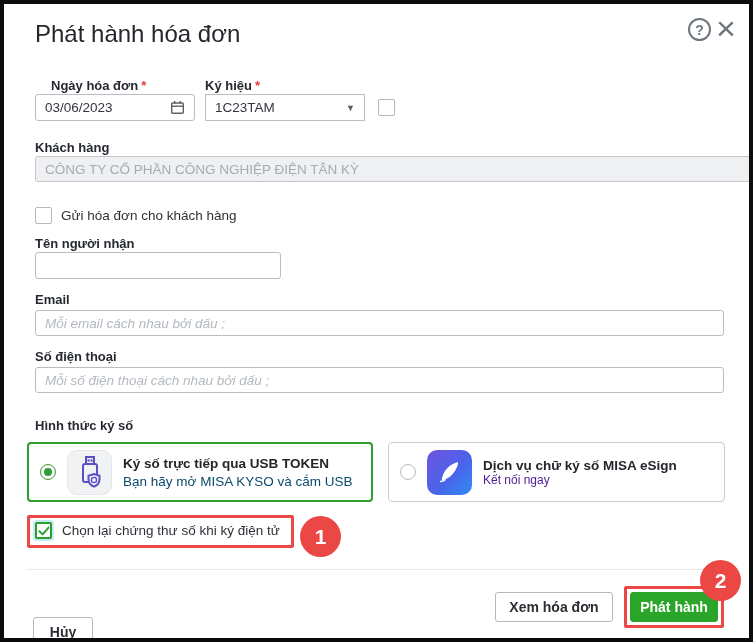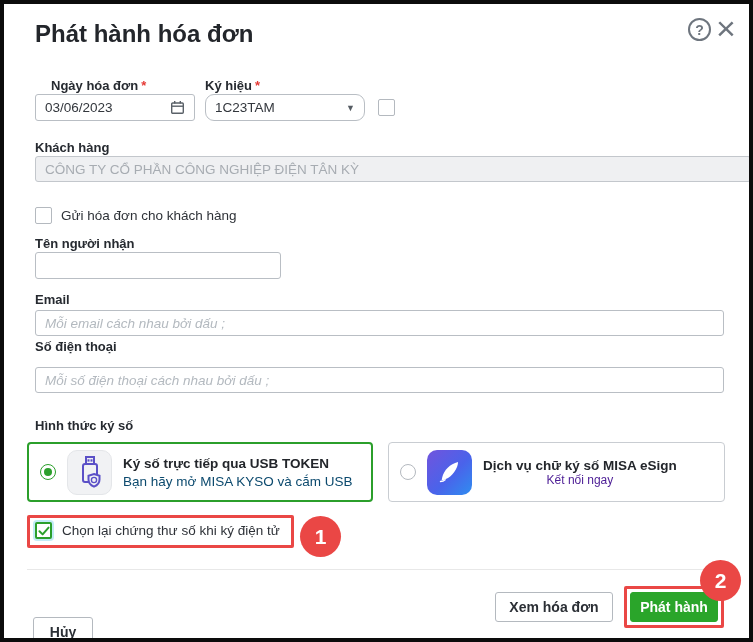--- a/index.html
+++ b/index.html
@@ -3,58 +3,58 @@
 <meta charset="utf-8">
 <style>
   * { margin:0; padding:0; box-sizing:border-box; }
   html,body { background:#fff; }
   body { font-family:"Liberation Sans", sans-serif; }
 
   .dialog { position:relative; width:753px; height:642px; border:4px solid #0c0c0c;
             background:#fff; overflow:hidden; color:#2b2f35; }
   .abs { position:absolute; }
 
-  .dlg-title { left:31px; top:16px; font-size:24px; font-weight:bold; color:#23262b; }
+  .dlg-title { left:31px; top:16px; font-size:24px; font-weight:normal; color:#23262b; }
 
   .help-icon { left:684px; top:14px; width:23px; height:23px; border:2px solid #6e757e;
                border-radius:50%; display:flex; align-items:center; justify-content:center;
                font-size:14px; font-weight:bold; color:#6e757e; cursor:pointer; }
   .close-icon { left:712px; top:1px; font-size:34px; color:#6e757e; cursor:pointer;
                 line-height:46px; font-weight:400; }
 
   .field-label { font-size:13px; font-weight:bold; color:#262a30; white-space:nowrap; }
   .req { color:#e53935; margin-left:3px; font-weight:bold; }
 
   .tb { border:1px solid #b9bec4; border-radius:3px; background:#fff; font-size:13.5px;
         color:#33373d; padding:0 9px; font-family:inherit; width:100%; height:100%; outline:none; }
   .tb:disabled { background:#eff0f2; color:#a7acb2; border-color:#c3c7cc; }
   .tb::placeholder { color:#b3b9bf; font-style:italic; opacity:1; }
 
   .inputwrap { height:27px; }
 
-  .selectbox { border:1px solid #b9bec4; border-radius:9px; background:#fff; display:flex;
+  .selectbox { border:1px solid #b9bec4; border-radius:0; background:#fff; display:flex;
                align-items:center; padding:0 9px; font-size:13.5px; color:#33373d; cursor:pointer; }
   .selectbox .dd-arrow { margin-left:auto; font-size:9px; color:#565c63; }
 
   .checkbox { width:17px; height:17px; border:1px solid #b4b9bf; border-radius:2px;
               background:#fff; cursor:pointer; display:flex; align-items:center; justify-content:center; }
   .checkbox.checked { border:2px solid #2b9f2b; box-shadow:0 0 0 2px rgba(120,210,235,.45); }
 
   .cb-label { font-size:13.5px; color:#2e3238; white-space:nowrap; }
 
   .radio { width:16px; height:16px; border-radius:50%; border:1px solid #b4b9bf; background:#fff;
            position:relative; cursor:pointer; flex:none; }
   .radio.selected { border-color:#2b9f2b; }
   .radio.selected::after { content:""; position:absolute; left:2.8px; top:2.8px; width:8.4px;
            height:8.4px; border-radius:50%; background:#2b9f2b; }
 
   .card { display:flex; align-items:center; padding:0 11px; gap:11px; border-radius:4px;
           background:#fff; cursor:pointer; }
   .card.selected { border:2px solid #2b9f2b; }
-  .card.unselected { border:1px solid #c9cdd2;text-align:center; }
+  .card.unselected { border:1px solid #c9cdd2; }
   .icon-tile { width:45px; height:45px; border-radius:10px; display:flex; align-items:center;
                justify-content:center; flex:none; }
   .usb-tile { background:#f1f2f4; border:1px solid #e4e6e9; }
   .esign-tile { background:linear-gradient(135deg,#7154dd 0%,#4a63ea 55%,#2f8df0 100%); }
   .card-title { font-size:13.5px; font-weight:bold; color:#23262b; white-space:nowrap; }
   .card-sub { font-size:13.5px; color:#0c4a6e; margin-top:3px; white-space:nowrap; }
   .card-link { font-size:12px; color:#4c1d95; margin-top:0; cursor:pointer; white-space:nowrap; }
 
   .ann-rect { border:3px solid #ea4745; border-radius:2px; background:transparent; pointer-events:none; }
   .ann-badge { width:41px; height:41px; border-radius:50%; background:#ea4745; color:#fff;
@@ -118,21 +118,21 @@
   <div class="abs field-label" style="left:31px; top:232px;">Tên người nhận</div>
   <div class="abs inputwrap" style="left:31px; top:248px; width:246px;">
     <input class="tb" type="text" value="" style="">
   </div>
 
   <div class="abs field-label" style="left:31px; top:288px;">Email</div>
   <div class="abs inputwrap" style="left:31px; top:306px; width:689px; height:26px;">
     <input class="tb" type="text" placeholder="Mỗi email cách nhau bởi dấu ;" style="">
   </div>
 
-  <div class="abs field-label" style="left:31px; top:335px;">Số điện thoại</div>
+  <div class="abs field-label" style="left:31px; top:345px;">Số điện thoại</div>
   <div class="abs inputwrap" style="left:31px; top:363px; width:689px; height:26px;">
     <input class="tb" type="text" placeholder="Mỗi số điện thoại cách nhau bởi dấu ;" style="">
   </div>
 
   <div class="abs field-label" style="left:31px; top:414px;">Hình thức ký số</div>
 
   <div class="abs card selected" style="left:23px; top:438px; width:346px; height:60px;">
     <span class="radio selected"></span>
     <span class="icon-tile usb-tile">
       <svg width="30" height="36" viewBox="0 0 30 36" fill="none" stroke="#5b50c7" stroke-width="2">

